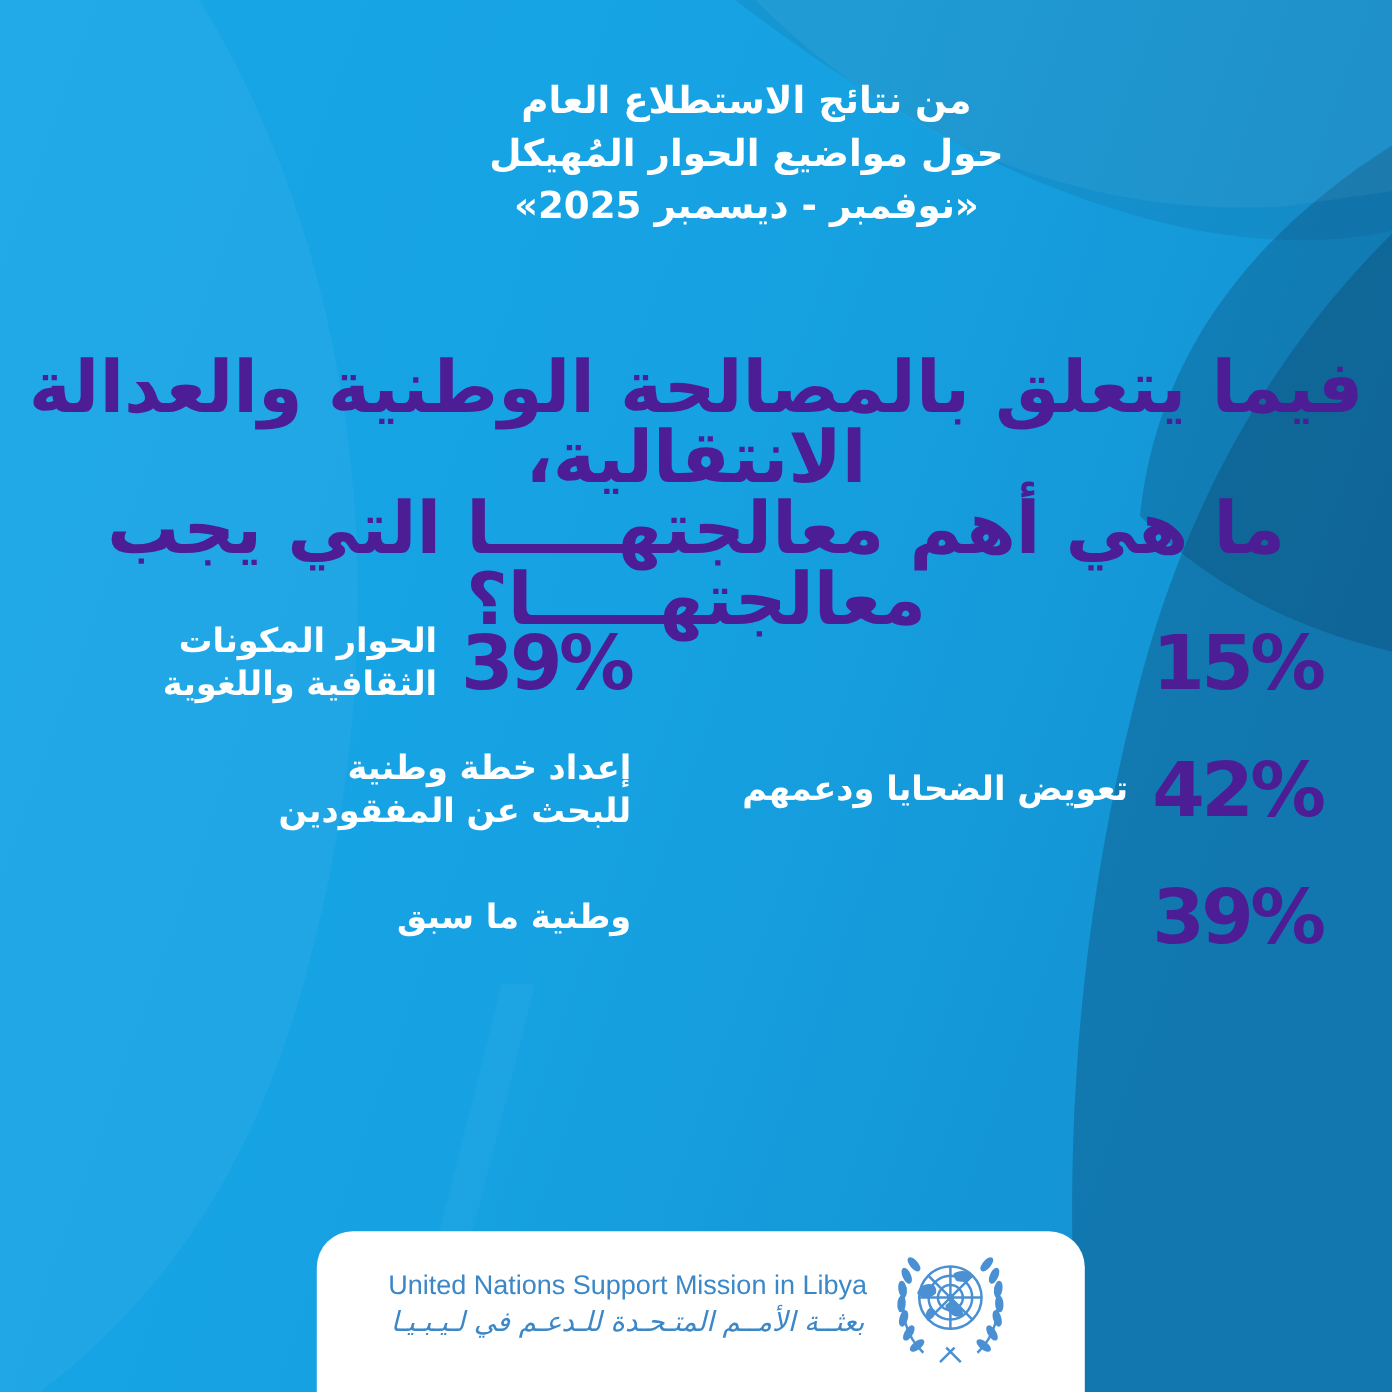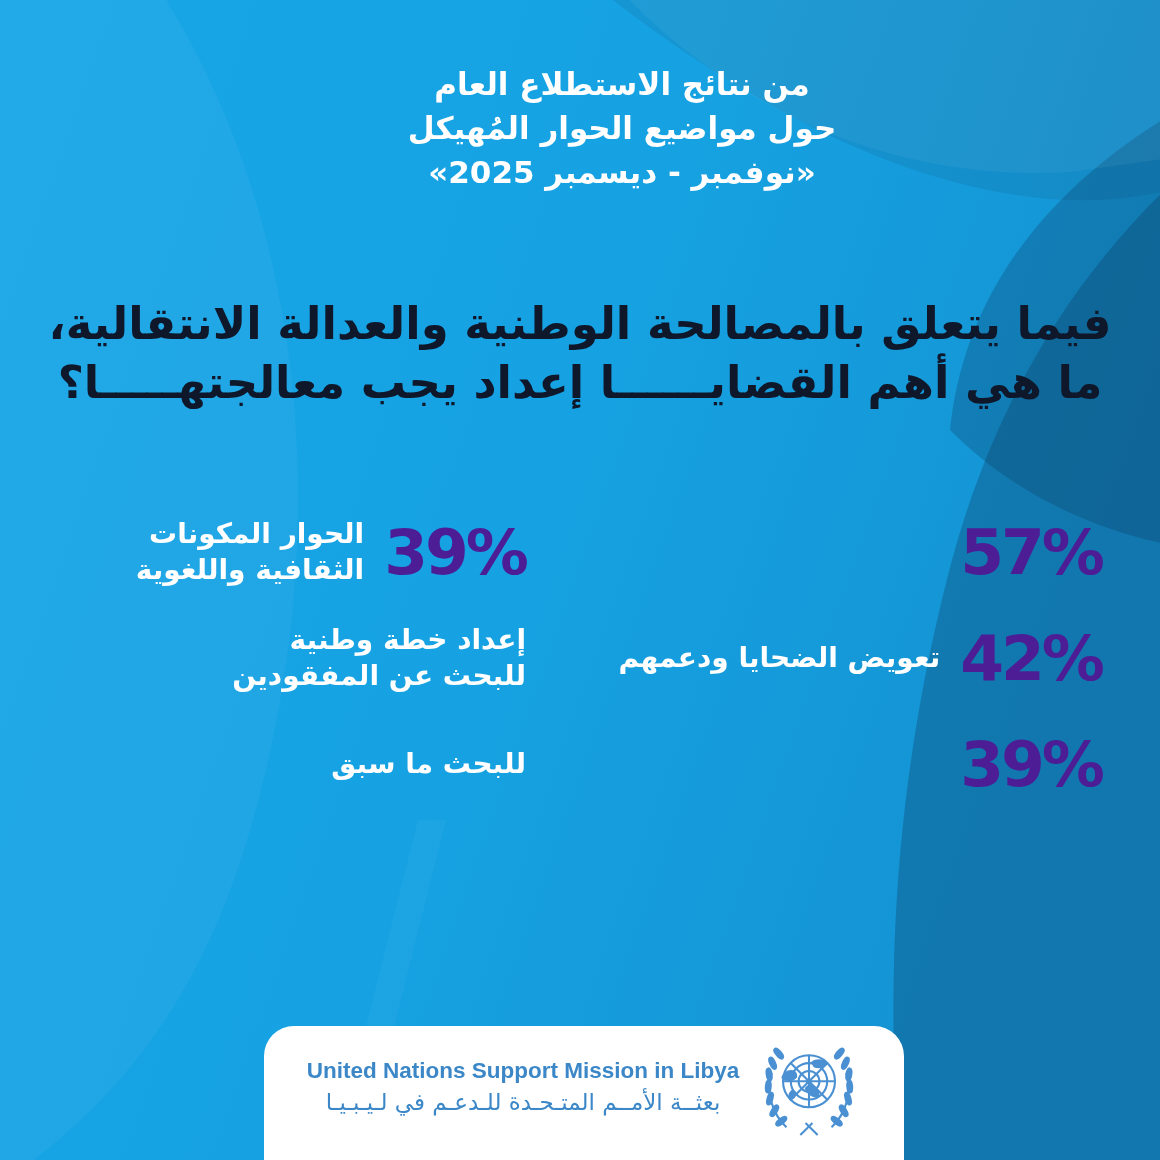--- a/index.html
+++ b/index.html
@@ -38,23 +38,23 @@
     letter-spacing: 0;
   }
   
   .question {
     position: absolute;
     top: 294px;
     left: 0;
     width: 100%;
     direction: rtl;
     text-align: center;
-    color: #0f172a;
-    font-weight: bold;
-    font-size: 45px;
+    color: #4c1d95;
+    font-weight: bold;
+    font-size: 60px;
     line-height: 59px;
   }
   
   .stats {
     position: absolute;
     top: 504px;
     right: 58px;
     left: 58px;
     display: grid;
     grid-template-columns: 522px auto;
@@ -103,31 +103,32 @@
     justify-content: center;
     gap: 18px;
   }
   .footer-text {
     margin-top: 31px;
     text-align: center;
     color: #3b87c7;
   }
   .footer-text .en {
     font-family: "Liberation Sans", sans-serif;
-    font-weight: bold;
+    font-weight: normal;
     font-size: 22.5px;
     line-height: 28px;
     white-space: nowrap;
   }
   .footer-text .ar {
     direction: rtl;
     font-family: "DejaVu Sans", sans-serif;
     font-size: 23px;
     line-height: 34px;
     white-space: nowrap;
+    font-style: italic;
   }
   .un-logo {
     margin-top: 12px;
     flex: none;
   }
 </style>
 </head>
 <body>
 
 <div class="canvas">
@@ -154,48 +155,48 @@
   </svg>
 
   <header class="top-note">
     <div>من نتائج الاستطلاع العام</div>
     <div>حول مواضيع الحوار المُهيكل</div>
     <div>«نوفمبر - ديسمبر 2025»</div>
   </header>
 
   <div class="question">
     <div>فيما يتعلق بالمصالحة الوطنية والعدالة الانتقالية،</div>
-    <div>ما هي أهم القضايــــــا إعداد يجب معالجتهـــــا؟</div>
+    <div>ما هي أهم معالجتهـــــا التي يجب معالجتهـــــا؟</div>
   </div>
 
   <div class="stats">
 
     <div class="stat">
-      <span class="stat-value">57%</span>
+      <span class="stat-value">15%</span>
     </div>
     <div class="stat">
       <span class="stat-value">39%</span>
       <span class="stat-label">الحوار المكونات
 الثقافية واللغوية</span>
     </div>
 
     <div class="stat">
       <span class="stat-value">42%</span>
       <span class="stat-label">تعويض الضحايا ودعمهم</span>
     </div>
     <div class="stat">
       <span class="stat-label">إعداد خطة وطنية
 للبحث عن المفقودين</span>
     </div>
 
     <div class="stat">
       <span class="stat-value">39%</span>
     </div>
     <div class="stat">
-      <span class="stat-label">للبحث ما سبق</span>
+      <span class="stat-label">وطنية ما سبق</span>
     </div>
 
   </div>
 
   <div class="footer-card">
     <div class="footer-text">
       <div class="en">United Nations Support Mission in Libya</div>
       <div class="ar">بعثــة الأمــم المتـحـدة للـدعـم في لـيـبـيـا</div>
     </div>
 

